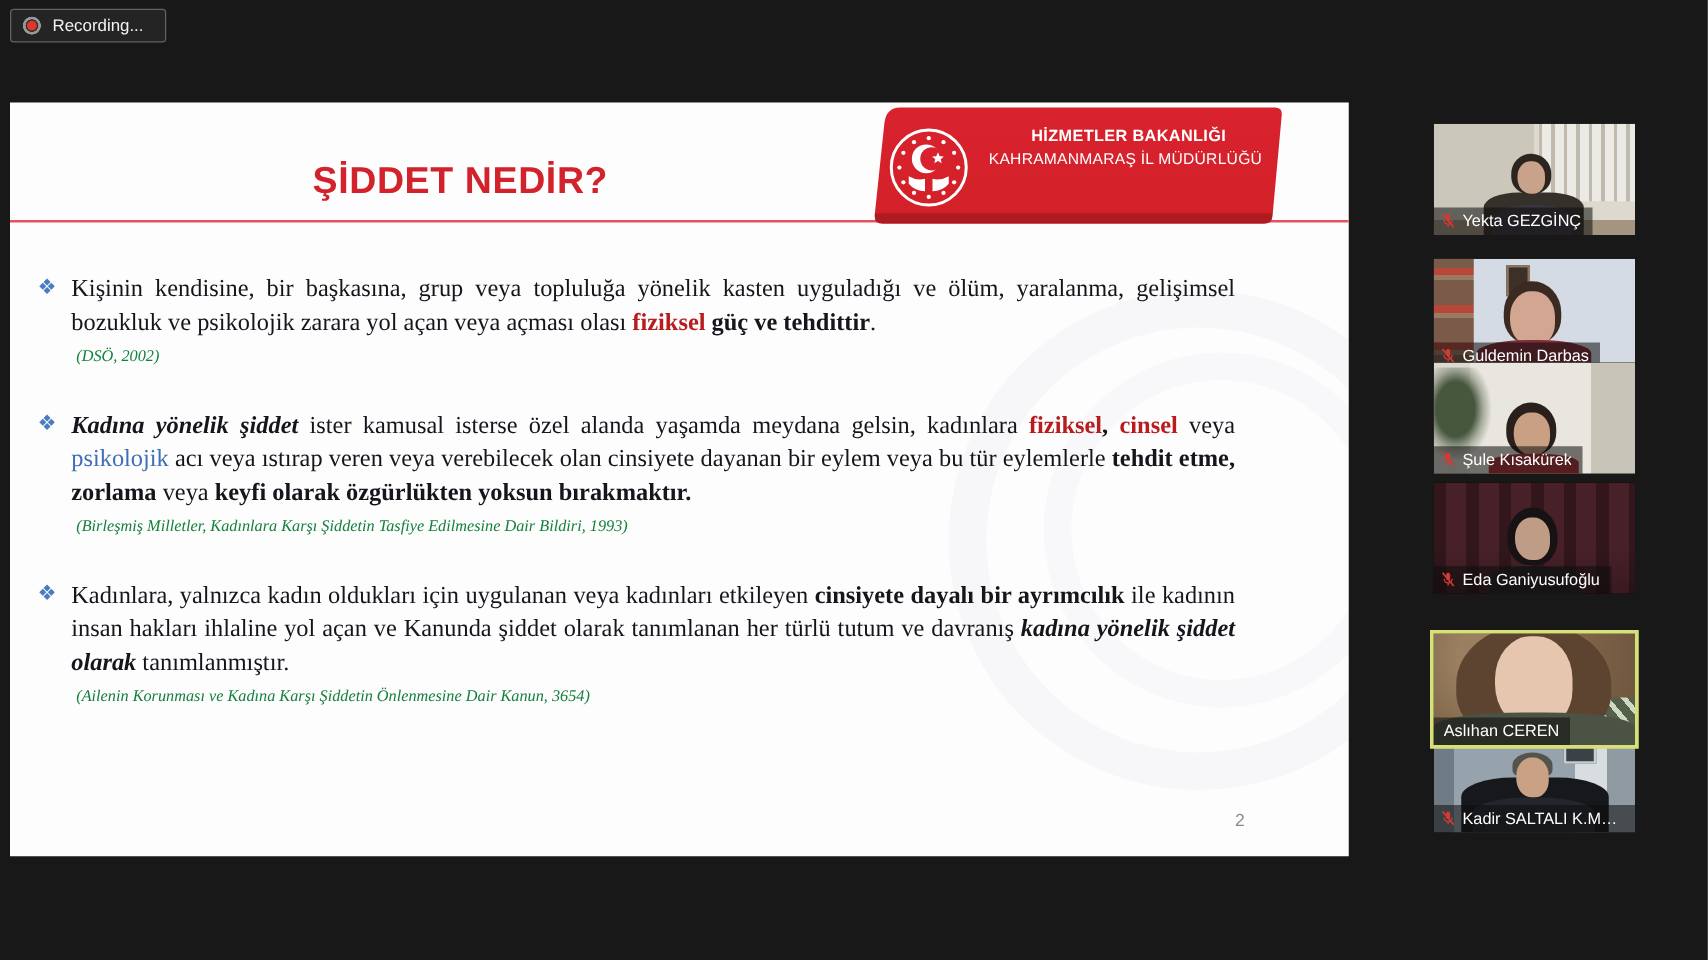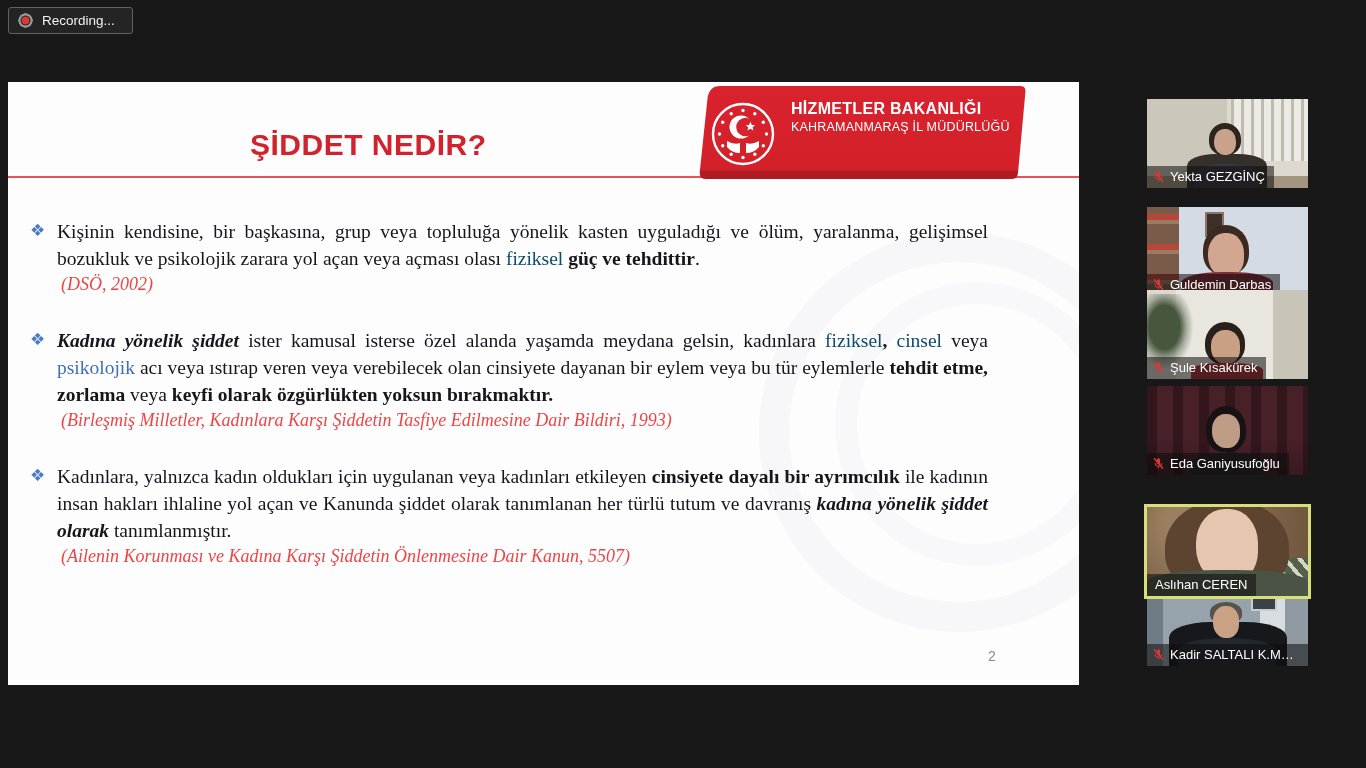--- a/index.html
+++ b/index.html
@@ -27,36 +27,36 @@
     color:#d2222b; letter-spacing:0.5px; }
   .red-line { position:absolute; left:0; top:94px; width:100%; height:2px; background:#e4525c; }
 
   
   .banner { position:absolute; left:681px; top:3px; width:341px; height:95px; z-index:3; }
   .banner svg.shape { position:absolute; left:0; top:0; width:341px; height:95px; }
   .banner-inner { position:absolute; left:0; top:0; width:100%; height:100%; }
   .emblem { position:absolute; left:21px; top:16px; }
   .banner-text { position:absolute; left:102px; top:13px; color:#fff; }
   .bt1 { font-size:16px; font-weight:bold; letter-spacing:0.3px; line-height:22px; }
-  .bt2 { font-size:16px; font-weight:bold; letter-spacing:0.3px; line-height:21px; }
+  .bt2 { font-size:13px; font-weight:bold; letter-spacing:0.3px; line-height:21px;margin-left:34px; }
   .bt3 { font-size:12.5px; letter-spacing:0.2px; line-height:17px; }
 
   
   .bullets { position:absolute; left:22px; top:136px; width:958px; z-index:2; }
   .bullet { position:relative; padding-left:27px; margin-bottom:30px; }
   .mark { position:absolute; left:0; top:2px; font-size:17px; color:#4a7cc2;
     font-family:"DejaVu Sans", sans-serif; }
   .ptext { font-family:"Liberation Serif", serif; font-size:19.5px; line-height:27px;
     text-align:justify; color:#15151c; }
   .seg.bold { font-weight:bold; }
-  .seg.blue_bold { font-weight:normal; color:#0c4a6e; }
+  .seg.blue_bold { font-weight:bold; color:#b91c1c; }
   .seg.blue { color:#3f6fb6; }
   .seg.bold_italic { font-weight:bold; font-style:italic; }
-  .cite { font-family:"Liberation Serif", serif; font-style:italic; font-size:18px;
-    line-height:25px; color:#ef4444; padding-left:4px; }
+  .cite { font-family:"Liberation Serif", serif; font-style:italic; font-size:13px;
+    line-height:25px; color:#15803d; padding-left:4px; }
 
   .page-number { position:absolute; left:980px; top:566px; font-size:14px; color:#8a8a8a; }
 
   
   .rail { position:absolute; left:1147px; top:0; width:161px; height:768px; }
   .thumb { position:absolute; left:0; width:161px; height:89px; background:#000; cursor:pointer; }
   .thumb.active { box-shadow:0 0 0 3px #d7e078; z-index:2; }
   .vid { position:absolute; inset:0; overflow:hidden; }
   .vid > div { position:absolute; }
   .wall { inset:0; }
@@ -187,21 +187,21 @@
           <div class="cite">(DSÖ, 2002)</div>
         </div>
         <div class="bullet">
           <span class="mark">❖</span>
           <div class="ptext"><span class="seg bold_italic">Kadına yönelik şiddet</span><span class="seg normal"> ister kamusal isterse özel alanda yaşamda meydana gelsin, kadınlara </span><span class="seg blue_bold">fiziksel</span><span class="seg bold">, </span><span class="seg blue_bold">cinsel</span><span class="seg normal"> veya </span><span class="seg blue">psikolojik</span><span class="seg normal"> acı veya ıstırap veren veya verebilecek olan cinsiyete dayanan bir eylem veya bu tür eylemlerle </span><span class="seg bold">tehdit etme, zorlama</span><span class="seg normal"> veya </span><span class="seg bold">keyfi olarak özgürlükten yoksun bırakmaktır.</span></div>
           <div class="cite">(Birleşmiş Milletler, Kadınlara Karşı Şiddetin Tasfiye Edilmesine Dair Bildiri, 1993)</div>
         </div>
         <div class="bullet">
           <span class="mark">❖</span>
           <div class="ptext"><span class="seg normal">Kadınlara, yalnızca kadın oldukları için uygulanan veya kadınları etkileyen </span><span class="seg bold">cinsiyete dayalı bir ayrımcılık</span><span class="seg normal"> ile kadının insan hakları ihlaline yol açan ve Kanunda şiddet olarak tanımlanan her türlü tutum ve davranış </span><span class="seg bold_italic">kadına yönelik şiddet olarak</span><span class="seg normal"> tanımlanmıştır.</span></div>
-          <div class="cite">(Ailenin Korunması ve Kadına Karşı Şiddetin Önlenmesine Dair Kanun, 5507)</div>
+          <div class="cite">(Ailenin Korunması ve Kadına Karşı Şiddetin Önlenmesine Dair Kanun, 3654)</div>
         </div>
       </div>
 
     <div class="page-number">2</div>
   </div>
 
   <div class="rail" id="rail">
       <div class="thumb t1" style="top: 99px;">
         <div class="vid">
           <div class="wall"></div>

